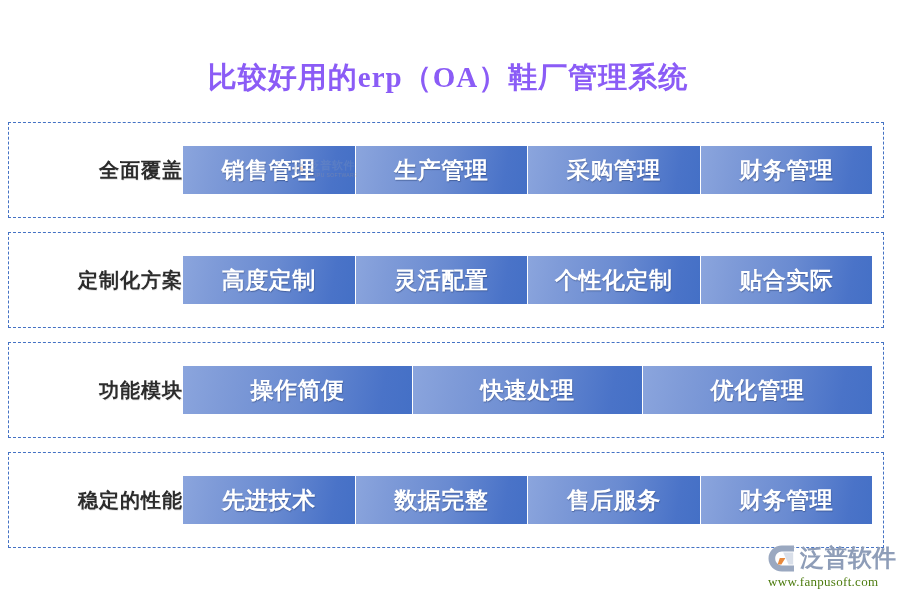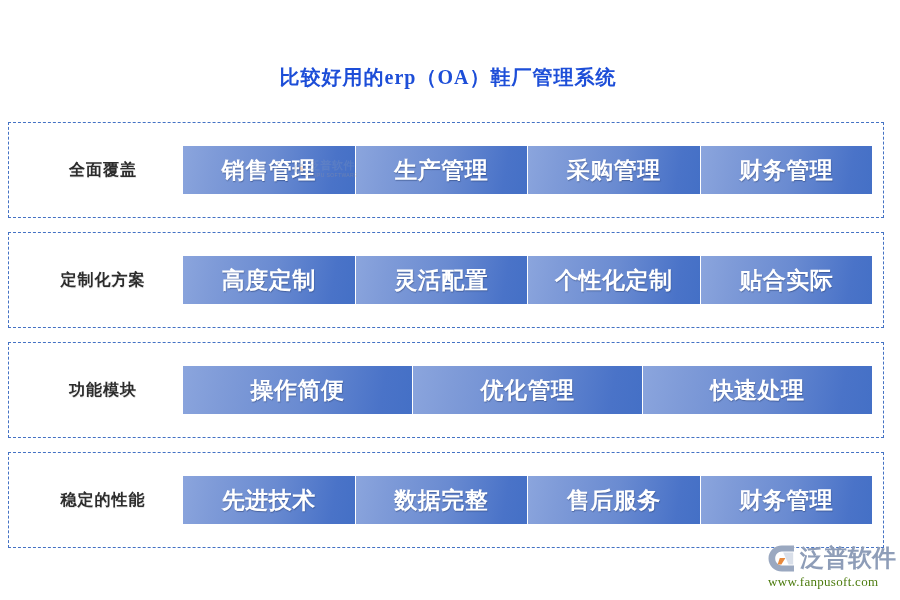--- a/index.html
+++ b/index.html
@@ -23,24 +23,24 @@
     box-sizing: border-box;
   }
 
   
   .title {
     position: absolute;
     left: 0;
     top: 56px;
     width: 896px;
     text-align: center;
-    font-size: 20px;
+    font-size: 29px;
     font-weight: bold;
     letter-spacing: 1px;
-    color: #1d4ed8;
+    color: #8b5cf6;
     line-height: 42px;
     white-space: nowrap;
   }
 
   
   .rows {
     position: absolute;
     left: 8px;
     top: 122px;
     width: 876px;
@@ -54,22 +54,22 @@
     margin-bottom: 14px;
     display: flex;
     align-items: center;
     padding-left: 14px;
     background: transparent;
   }
 
   .row-label {
     width: 160px;
     flex: 0 0 160px;
-    text-align: center;
-    font-size: 16px;
+    text-align: right;
+    font-size: 20px;
     font-weight: bold;
     color: #2c2c2c;
     letter-spacing: 1px;
     white-space: nowrap;
     text-shadow: 0.5px 0.5px 0 rgba(0,0,0,0.10);
   }
 
   .chips {
     display: flex;
     flex: 1 1 auto;
@@ -194,22 +194,22 @@
         <div class="chip">灵活配置</div>
         <div class="chip">个性化定制</div>
         <div class="chip">贴合实际</div>
       </div>
     </div>
 
     <div class="row">
       <div class="row-label">功能模块</div>
       <div class="chips">
         <div class="chip">操作简便</div>
+        <div class="chip">快速处理</div>
         <div class="chip">优化管理</div>
-        <div class="chip">快速处理</div>
       </div>
     </div>
 
     <div class="row">
       <div class="row-label">稳定的性能</div>
       <div class="chips">
         <div class="chip">先进技术</div>
         <div class="chip">数据完整</div>
         <div class="chip">售后服务</div>
         <div class="chip">财务管理</div>

